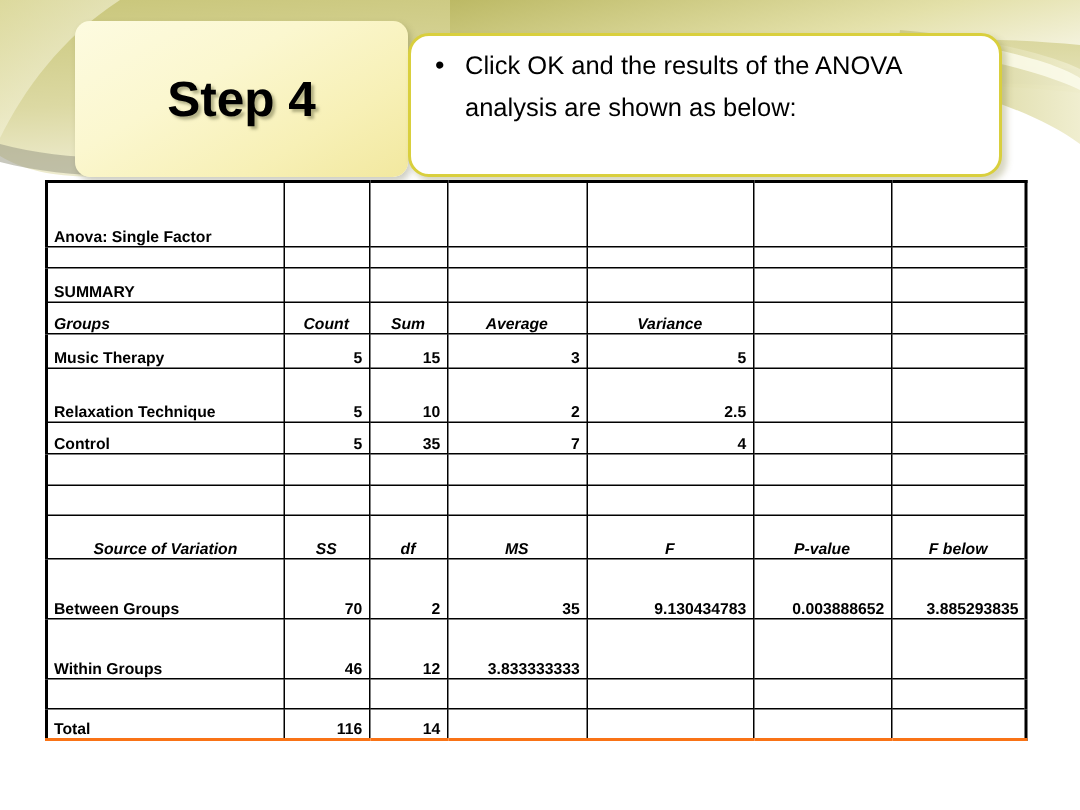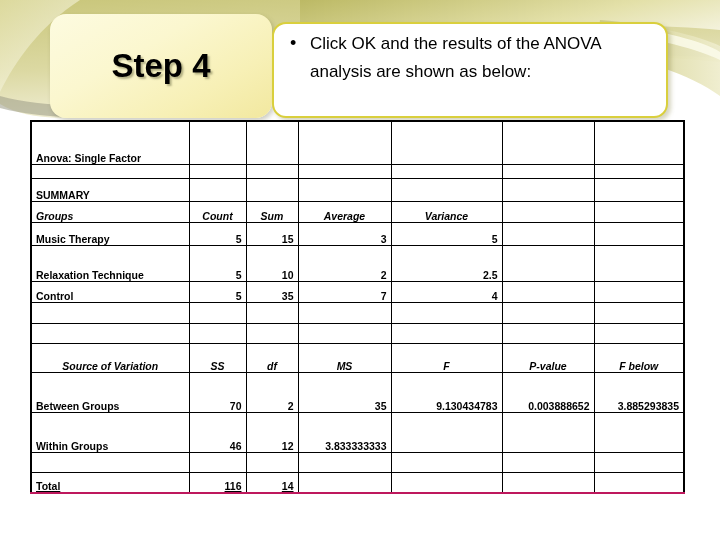--- a/index.html
+++ b/index.html
@@ -24,21 +24,21 @@
   }
   .bg-svg { position: absolute; top: 0; left: 0; }
 
   
   #step-box {
     position: absolute;
     left: 50px;
     top: 14px;
     width: 222px;
     height: 104px;
-    border-radius: 16px;
+    border-radius: 10px;
     background: linear-gradient(150deg, #fdfbe0 0%, #fbf7cf 38%, #f7f0b6 72%, #f2e89f 100%);
     box-shadow: 2px 3px 5px rgba(80,80,40,0.28);
     z-index: 3;
     display: flex;
     align-items: center;
     justify-content: center;
   }
   #step-label {
     font-size: 33px;
     font-weight: bold;
@@ -106,21 +106,21 @@
   table.sheet td {
     border: 1px solid #000000;
     padding: 0 4px;
     overflow: hidden;
     white-space: nowrap;
     vertical-align: bottom;
     line-height: 12px;
     background: #ffffff;
   }
   table.sheet tr.outer-top td { border-top: 2px solid #000; }
-  table.sheet tr.outer-bottom td { border-bottom: 2px solid #be185d; text-decoration: underline; }
+  table.sheet tr.outer-bottom td { border-bottom: 2px solid #f97316; }
   table.sheet td.first-col { border-left: 2px solid #000; }
   table.sheet td.last-col { border-right: 2px solid #000; }
 
   td.num { text-align: right; }
   td.txt { text-align: left; margin-top: 20px; }
   td.hdr {
     font-style: italic;
     text-align: center;
   }
   td.hdr-indent {

